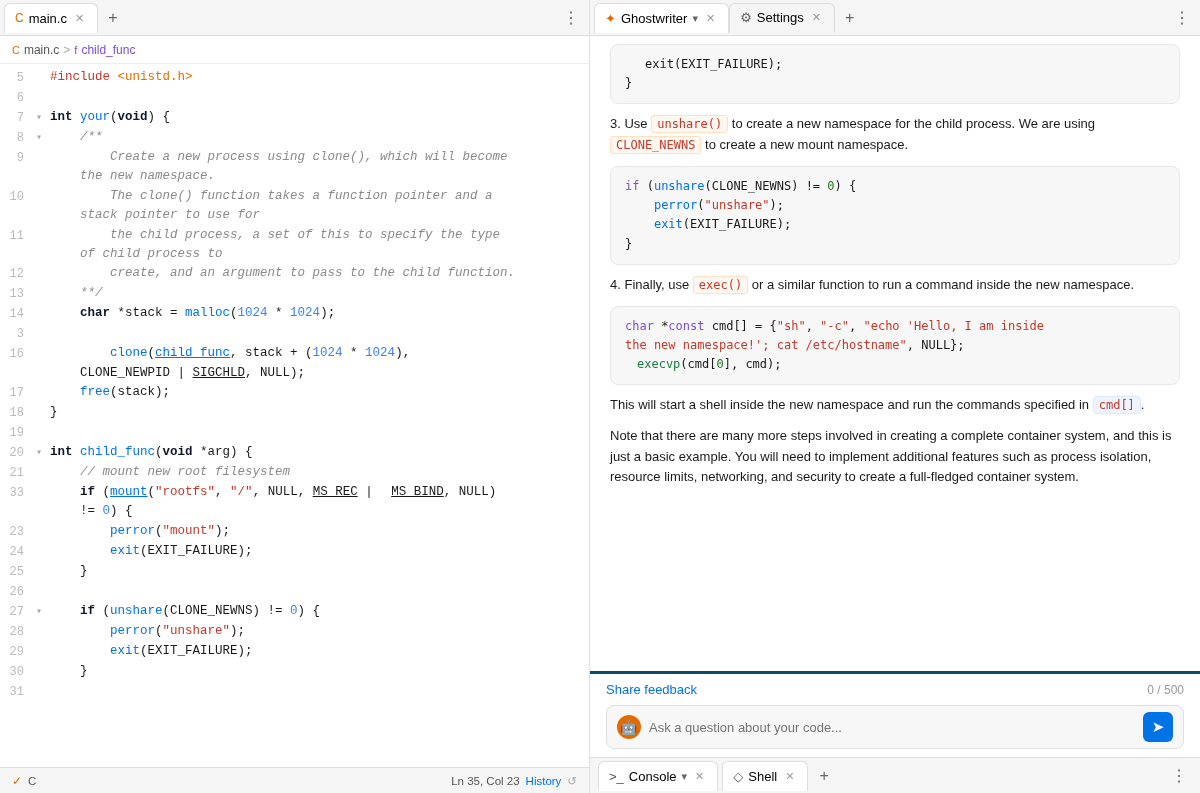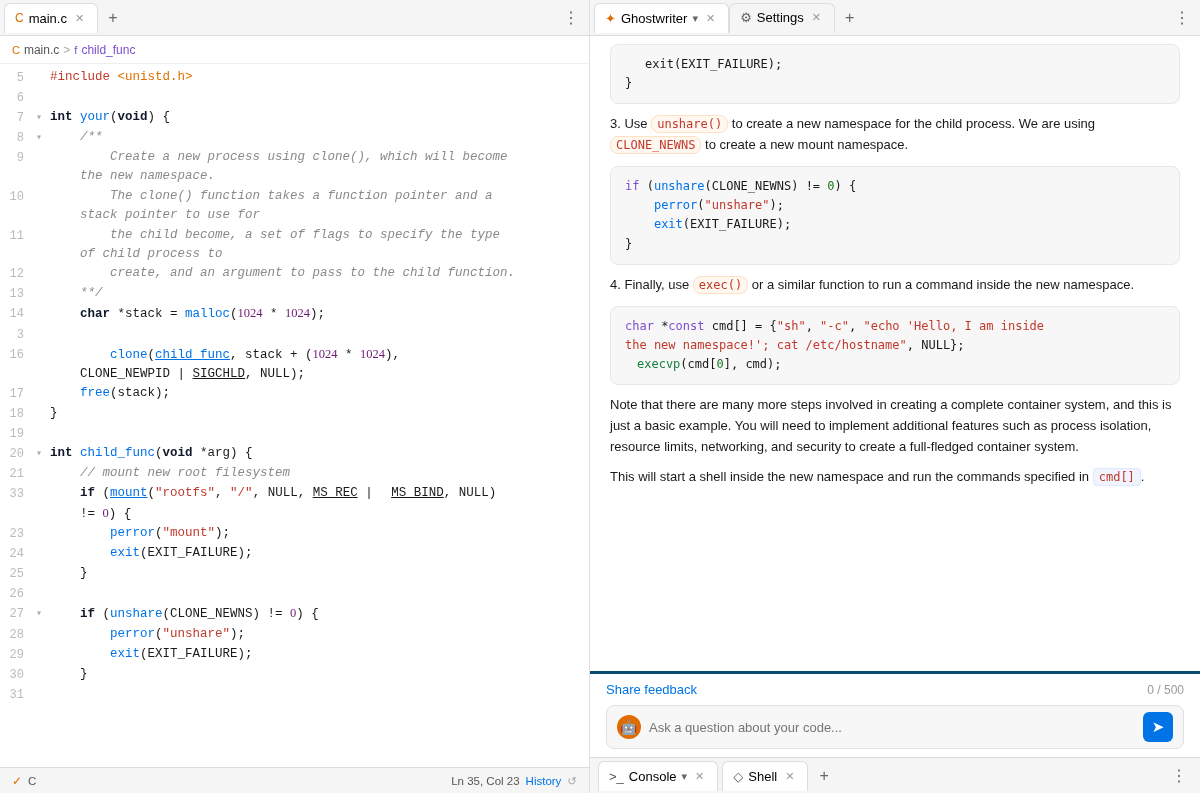--- a/index.html
+++ b/index.html
@@ -123,21 +123,21 @@
     .code-content {
       flex: 1;
       white-space: pre-wrap;
       word-break: break-all;
       color: #1a1a1a;
       padding-right: 8px;
     }
     .kw { color: #0f172a; font-weight: 600; }
     .fn { color: #0073e6; }
     .str { color: #c0392b; }
-    .num { color: #701a75; font-family: Liberation Serif, serif; }
+    .num { color: #3b82f6; }
     .comment { color: #8a8a8a; font-style: italic; }
     .macro { color: #c0392b; }
     .inc { color: #e07000; }
     .type { color: #7c4dce; }
     .status-bar {
       display: flex;
       align-items: center;
       padding: 0 12px;
       background: #f5f5f5;
       border-top: 1px solid #ddd;
@@ -207,21 +207,21 @@
       padding: 1px 5px;
       border-radius: 4px;
       border: 1px solid #e0e8ff;
     }
     .inline-code-orange {
       background: #fff8f0;
       color: #c0392b;
       font-family: 'Menlo', monospace;
       font-size: 12px;
       padding: 1px 5px;
-      border-radius: 8px;
+      border-radius: 3px;
       border: 1px solid #ffe0c0;
     }
     .code-block {
       background: #f7f7f7;
       border: 1px solid #e8e8e8;
       border-radius: 8px;
       padding: 10px 14px;
       margin: 10px 0;
       font-family: 'Menlo', monospace;
       font-size: 12px;
@@ -378,21 +378,21 @@
       <div class="code-line">
         <span class="line-num">10</span>
         <span class="fold-arrow"></span>
         <span class="code-content comment">        The clone() function takes a function pointer and a
     stack pointer to use for</span>
       </div>
 
       <div class="code-line">
         <span class="line-num">11</span>
         <span class="fold-arrow"></span>
-        <span class="code-content comment">        the child become, a set of flags to specify the type
+        <span class="code-content comment">        the child process, a set of this to specify the type
     of child process to</span>
       </div>
 
       <div class="code-line">
         <span class="line-num">12</span>
         <span class="fold-arrow"></span>
         <span class="code-content comment">        create, and an argument to pass to the child function.</span>
       </div>
 
       <div class="code-line">
@@ -568,26 +568,26 @@
           namespace.
         </p>
 
         <div class="code-block">
           <span><span style="color:#7c4dce;">char</span> *<span style="color:#7c4dce;">const</span> cmd[] = {<span style="color:#c0392b;">"sh"</span>, <span style="color:#c0392b;">"-c"</span>, <span style="color:#c0392b;">"echo 'Hello, I am inside</span></span><br>
           <span><span style="color:#c0392b;">the new namespace!'; cat /etc/hostname"</span>, NULL};</span><br>
           <span><span style="color:#15803d;margin-left:12px;">execvp</span>(cmd[<span style="color:#1a7a1a;">0</span>], cmd);</span>
         </div>
 
         <p>
-          Note that there are many more steps involved in creating a complete container system, and this is just a basic example. You will need to implement additional features such as process isolation, resource limits, networking, and security to create a full-fledged container system.
-        </p>
-
-        <p>
           This will start a shell inside the new namespace and run the commands specified in
           <span class="inline-code">cmd[]</span>.
+        </p>
+
+        <p>
+          Note that there are many more steps involved in creating a complete container system, and this is just a basic example. You will need to implement additional features such as process isolation, resource limits, networking, and security to create a full-fledged container system.
         </p>
 
       </div>
     </div>
 
     <div class="chat-footer">
       <div class="feedback-row">
         <span class="feedback-link">Share feedback</span>
         <span class="char-count">0 / 500</span>
       </div>

